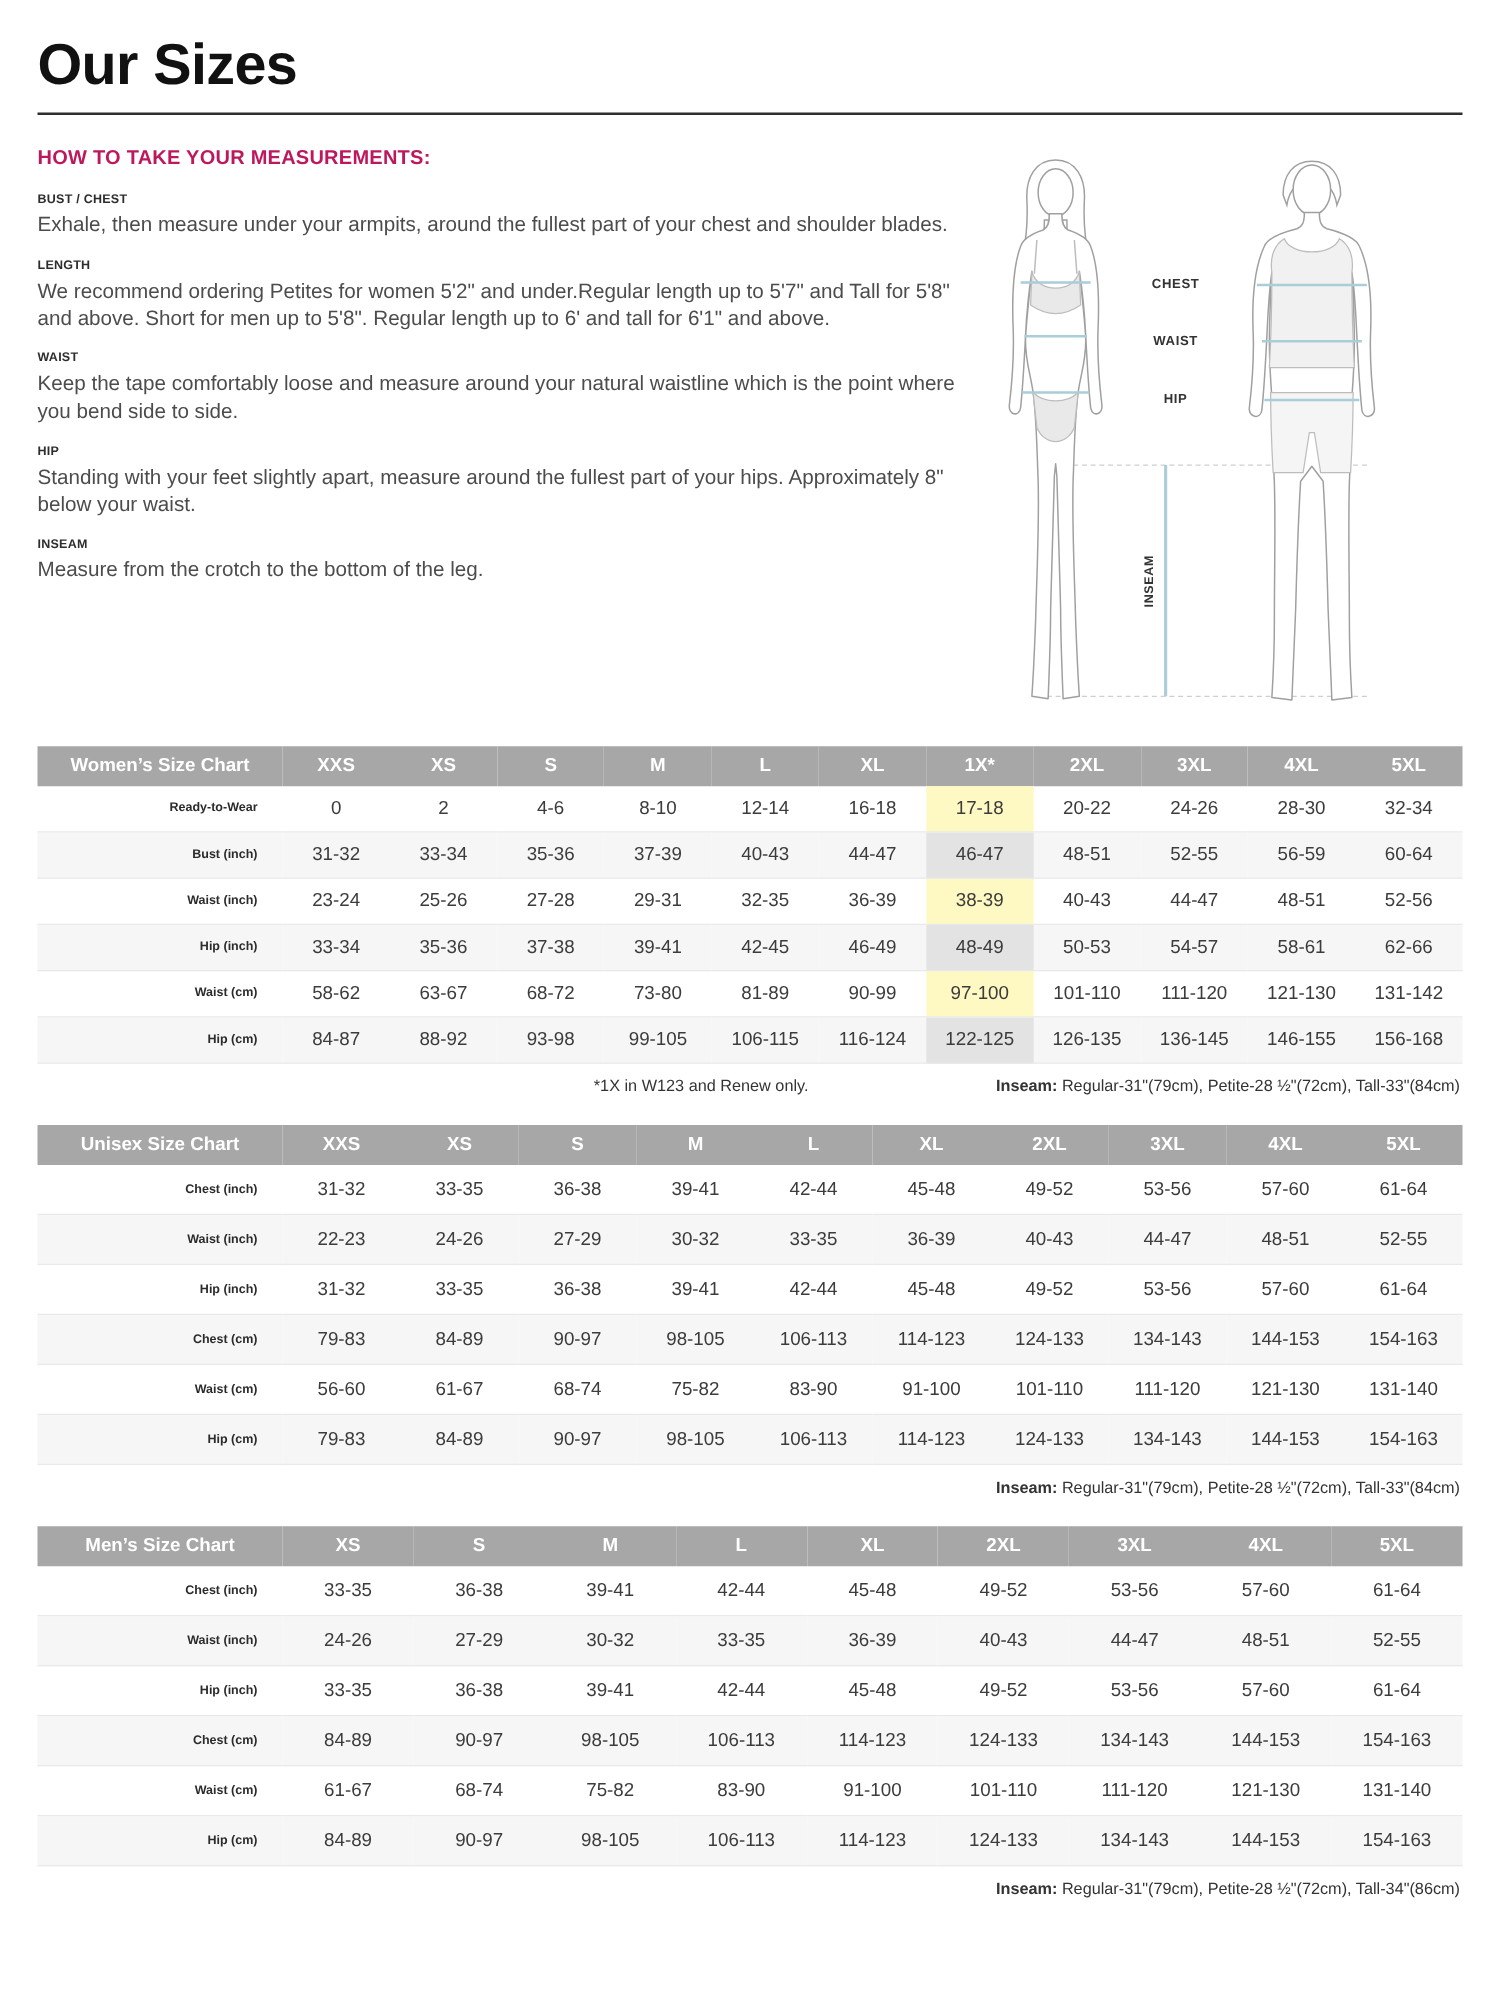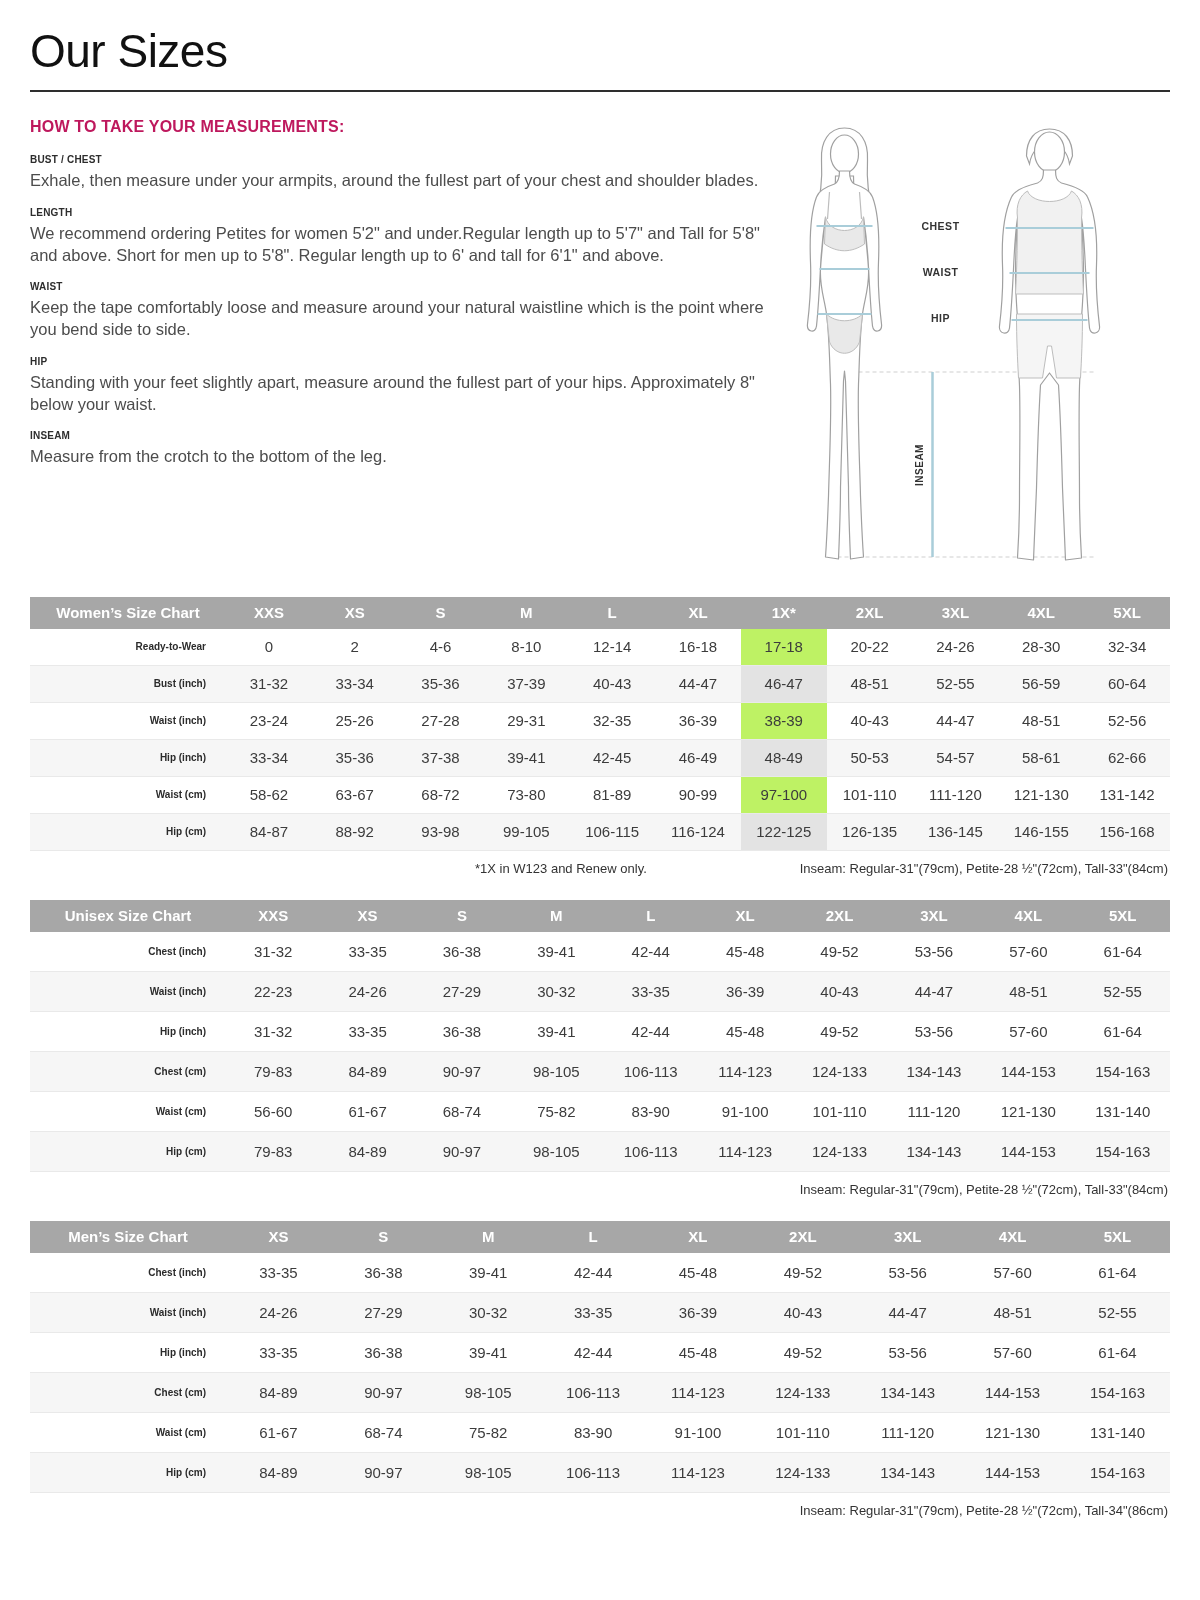--- a/index.html
+++ b/index.html
@@ -4,48 +4,48 @@
 <style>
   * { margin:0; padding:0; box-sizing:border-box; }
   html,body { background:#ffffff; }
   body {
     width:1200px; height:1600px; overflow:hidden;
     font-family:"Liberation Sans", sans-serif;
     color:#3c3c3c;
   }
   .page { padding:24px 30px 0 30px; }
 
-  h1.page-title { font-size:46px; font-weight:400; color:#111111; letter-spacing:-0.5px; }
+  h1.page-title { font-size:46px; font-weight:700; color:#111111; letter-spacing:-0.5px; }
   .divider { border-bottom:2px solid #2e2e2e; margin-top:12px; }
 
   .top { display:flex; margin-top:26px; }
   .instructions { width:740px; }
   .instructions h2 { font-size:16px; font-weight:700; color:#be185d; margin-bottom:18px; letter-spacing:.2px; }
   .m-section { margin-bottom:15px; }
   .m-section h3 { font-size:10px; font-weight:700; color:#2d2d2d; margin-bottom:5px; letter-spacing:.2px; }
   .m-section p { font-size:16.5px; line-height:1.32; color:#4c4c4c; }
 
   .figure-wrap { flex:1; display:flex; justify-content:flex-start; align-items:flex-start; }
 
   section.chart { margin-top:24px; }
   table { width:100%; border-collapse:collapse; table-layout:fixed; }
   th, td { font-size:15px; text-align:center; padding:10px 2px; line-height:16px; }
   thead th { background:#a7a7a7; color:#ffffff; font-weight:700; font-size:15px; padding:8px 2px; }
   .label-col { width:196px; }
   tbody th.label-col { text-align:right; padding-right:20px; font-weight:700; color:#2b2b2b; font-size:10px; }
   tbody tr { border-bottom:1px solid #e9e9e9; }
   tbody tr:nth-child(even) { background:#f6f6f6; }
-  td.hl { background:#bef264; }
+  td.hl { background:#fef9c3; }
   tbody tr:nth-child(even) td.hl { background:#e3e3e3; }
   section.tall td, section.tall tbody th.label-col { padding-top:11.5px; padding-bottom:11.5px; }
 
   .footnote-row { display:flex; font-size:13px; color:#333333; padding:10px 2px 0 2px; }
   .fn-left { margin-left:39%; }
   .fn-right { margin-left:auto; }
-  .fn-right b { font-weight:400; }
+  .fn-right b { font-weight:700; }
 </style>
 </head>
 <body>
 
 <div class="page">
 
   <h1 class="page-title">Our Sizes</h1>
   <div class="divider"></div>
 
   <div class="top">

